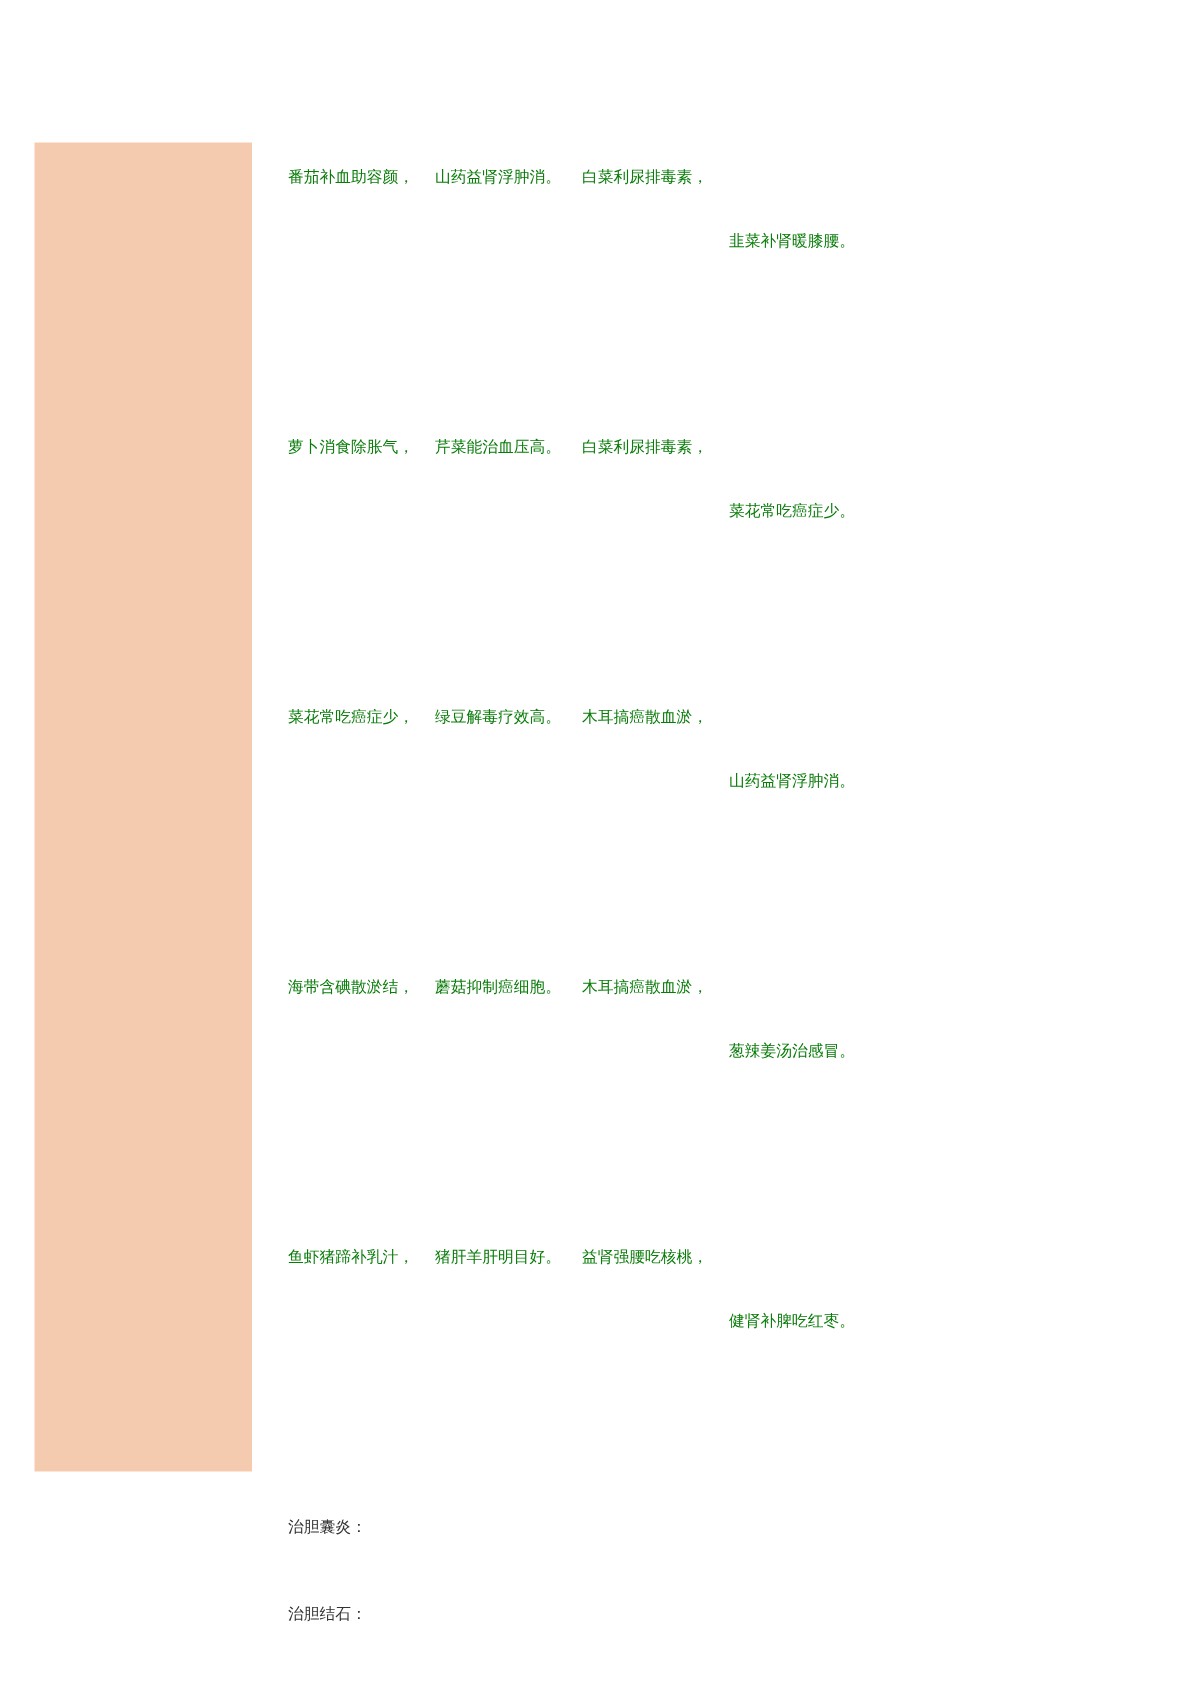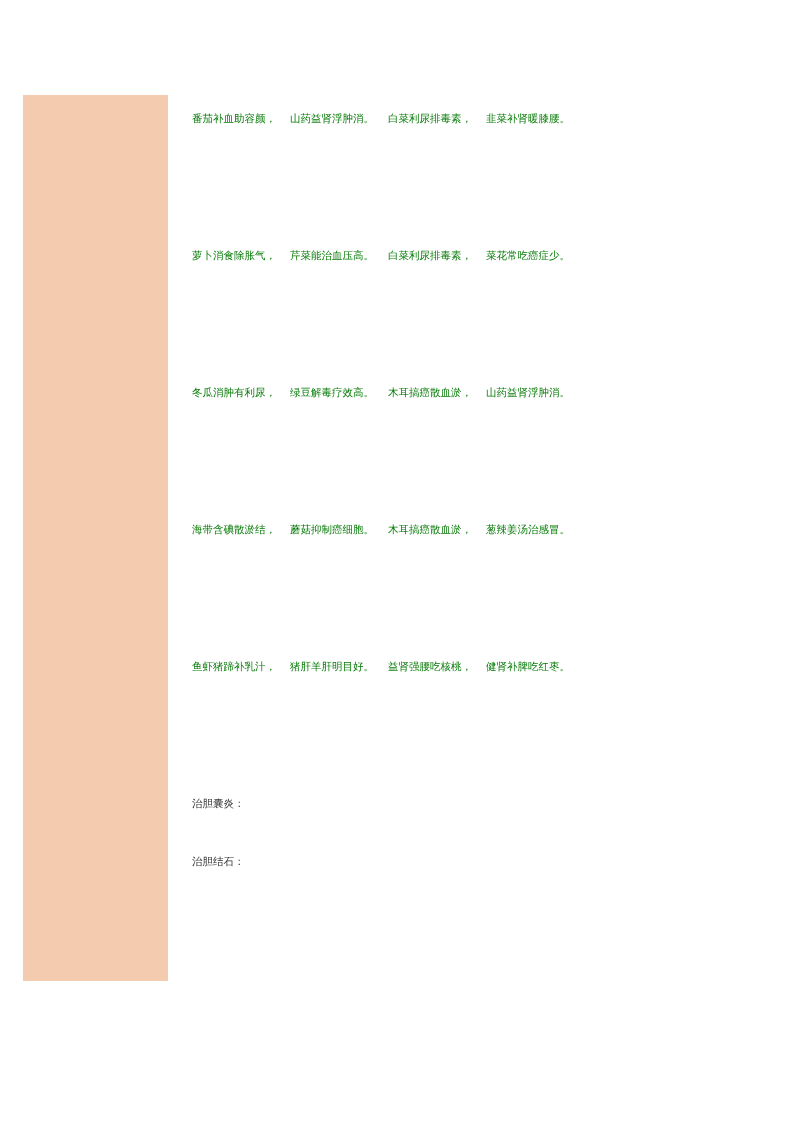--- a/index.html
+++ b/index.html
@@ -30,20 +30,21 @@
       font-size: 10.5px;
       color: #087b08;
       line-height: 1.8;
     }
     .verse-row .phrase {
       margin-right: 14px;
       white-space: nowrap;
     }
     .verse-row .phrase:last-child {
       margin-right: 0;
+      margin-top: 43px;
     }
     .recipes {
       margin-top: 40px;
       font-size: 10.5px;
       color: #333;
       line-height: 1.9;
     }
     .recipe-title {
       margin-bottom: 38px;
     }
@@ -67,21 +68,21 @@
   </div>
 
   <div class="verse-row">
     <span class="phrase">萝卜消食除胀气，</span>
     <span class="phrase">芹菜能治血压高。</span>
     <span class="phrase">白菜利尿排毒素，</span>
     <span class="phrase">菜花常吃癌症少。</span>
   </div>
 
   <div class="verse-row">
-    <span class="phrase">冬瓜消肿有利尿，</span>
+    <span class="phrase">菜花常吃癌症少，</span>
     <span class="phrase">绿豆解毒疗效高。</span>
     <span class="phrase">木耳搞癌散血淤，</span>
     <span class="phrase">山药益肾浮肿消。</span>
   </div>
 
   <div class="verse-row">
     <span class="phrase">海带含碘散淤结，</span>
     <span class="phrase">蘑菇抑制癌细胞。</span>
     <span class="phrase">木耳搞癌散血淤，</span>
     <span class="phrase">葱辣姜汤治感冒。</span>

